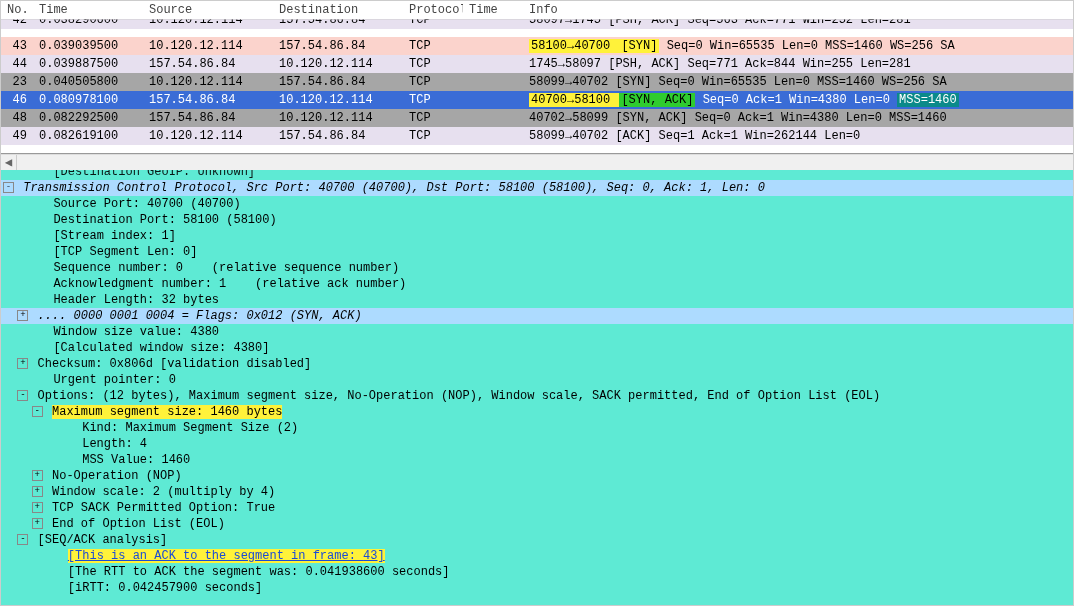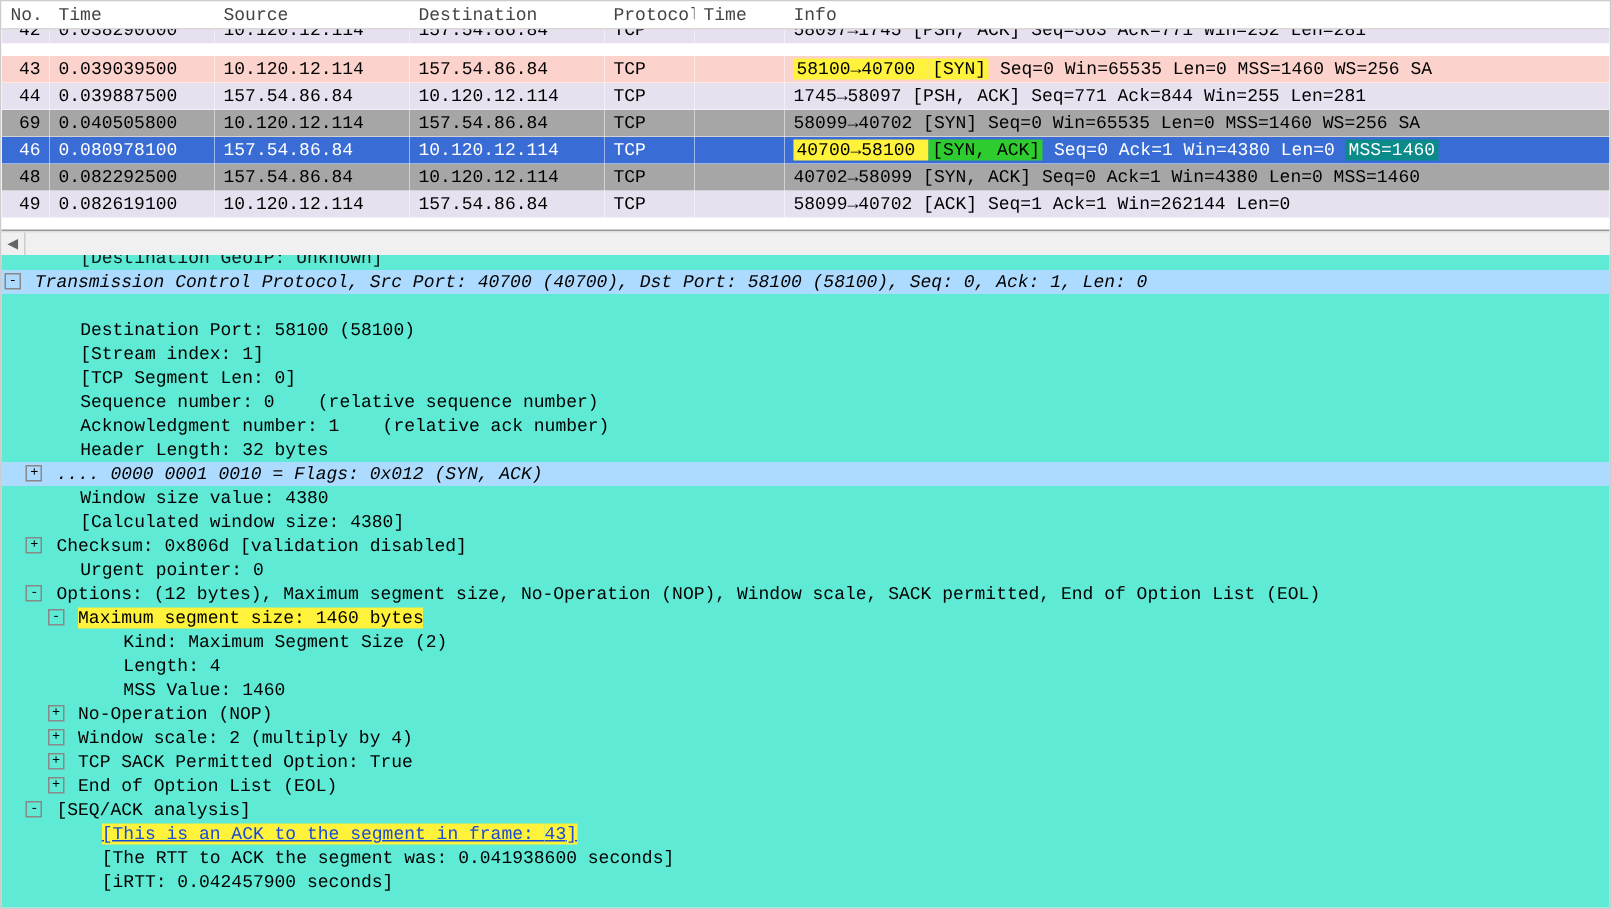--- a/index.html
+++ b/index.html
@@ -71,21 +71,21 @@
           <tr class="r-lavender">
             <td class="col-no">44</td>
             <td class="col-time">0.039887500</td>
             <td class="col-src">157.54.86.84</td>
             <td class="col-dst">10.120.12.114</td>
             <td class="col-proto">TCP</td>
             <td class="col-time2"></td>
             <td class="col-info"><span>1745→58097 [PSH, ACK] Seq=771 Ack=844 Win=255 Len=281</span></td>
           </tr>
           <tr class="r-gray">
-            <td class="col-no">69</td>
+            <td class="col-no">23</td>
             <td class="col-time">0.040505800</td>
             <td class="col-src">10.120.12.114</td>
             <td class="col-dst">157.54.86.84</td>
             <td class="col-proto">TCP</td>
             <td class="col-time2"></td>
             <td class="col-info"><span>58099→40702 [SYN] Seq=0 Win=65535 Len=0 MSS=1460 WS=256 SA</span></td>
           </tr>
           <tr class="r-selected">
             <td class="col-no">46</td>
             <td class="col-time">0.080978100</td>
@@ -124,28 +124,28 @@
           </tr>
         </tbody>
     </table>
   </div>
   <div class="scrollbar-fake">
     <div class="arrow-l">◀</div>
   </div>
   <div class="details" id="details">
       <div class="line" style="margin-top: -8px; opacity: 0.9;"><span>    </span><span>   </span><span>[Destination GeoIP: Unknown]</span></div>
       <div class="line sel"><span></span><span class="exp">-</span> <span>Transmission Control Protocol, Src Port: 40700 (40700), Dst Port: 58100 (58100), Seq: 0, Ack: 1, Len: 0</span></div>
-      <div class="line"><span>    </span><span>   </span></div>
+      <div class="line"><span>    </span><span>   </span><span>Source Port: 40700 (40700)</span></div>
       <div class="line"><span>    </span><span>   </span><span>Destination Port: 58100 (58100)</span></div>
       <div class="line"><span>    </span><span>   </span><span>[Stream index: 1]</span></div>
       <div class="line"><span>    </span><span>   </span><span>[TCP Segment Len: 0]</span></div>
       <div class="line"><span>    </span><span>   </span><span>Sequence number: 0    (relative sequence number)</span></div>
       <div class="line"><span>    </span><span>   </span><span>Acknowledgment number: 1    (relative ack number)</span></div>
       <div class="line"><span>    </span><span>   </span><span>Header Length: 32 bytes</span></div>
-      <div class="line sel"><span>  </span><span class="exp">+</span> <span>.... 0000 0001 0010 = Flags: 0x012 (SYN, ACK)</span></div>
+      <div class="line sel"><span>  </span><span class="exp">+</span> <span>.... 0000 0001 0004 = Flags: 0x012 (SYN, ACK)</span></div>
       <div class="line"><span>    </span><span>   </span><span>Window size value: 4380</span></div>
       <div class="line"><span>    </span><span>   </span><span>[Calculated window size: 4380]</span></div>
       <div class="line"><span>  </span><span class="exp">+</span> <span>Checksum: 0x806d [validation disabled]</span></div>
       <div class="line"><span>    </span><span>   </span><span>Urgent pointer: 0</span></div>
       <div class="line"><span>  </span><span class="exp">-</span> <span>Options: (12 bytes), Maximum segment size, No-Operation (NOP), Window scale, SACK permitted, End of Option List (EOL)</span></div>
       <div class="line"><span>    </span><span class="exp">-</span> <span class="hl-y">Maximum segment size: 1460 bytes</span></div>
       <div class="line"><span>        </span><span>   </span><span>Kind: Maximum Segment Size (2)</span></div>
       <div class="line"><span>        </span><span>   </span><span>Length: 4</span></div>
       <div class="line"><span>        </span><span>   </span><span>MSS Value: 1460</span></div>
       <div class="line"><span>    </span><span class="exp">+</span> <span>No-Operation (NOP)</span></div>

